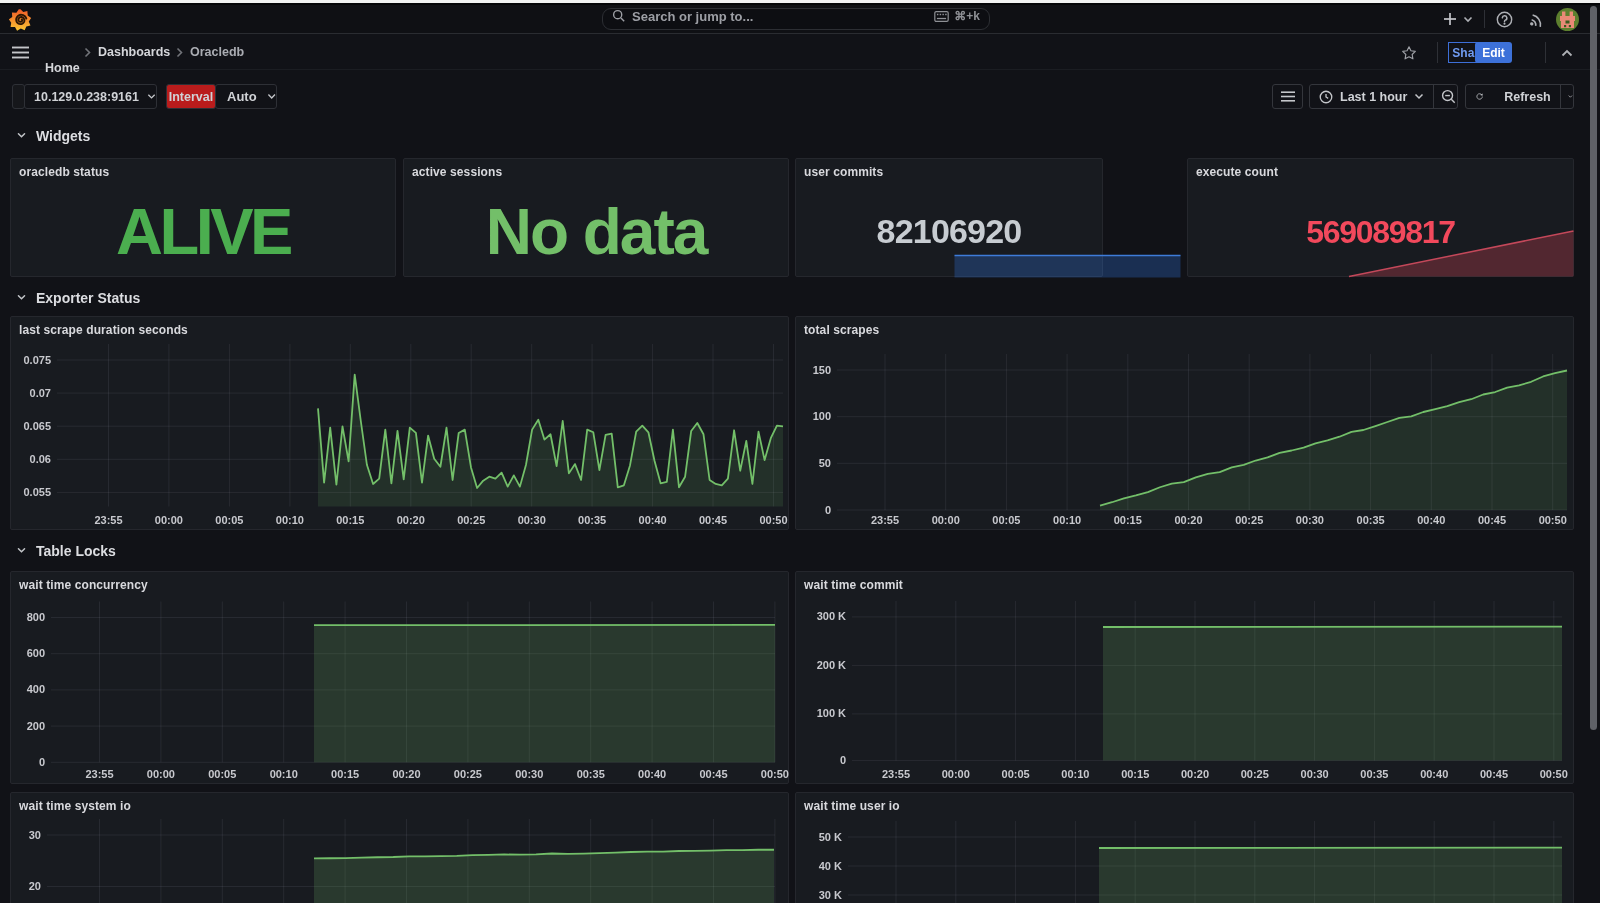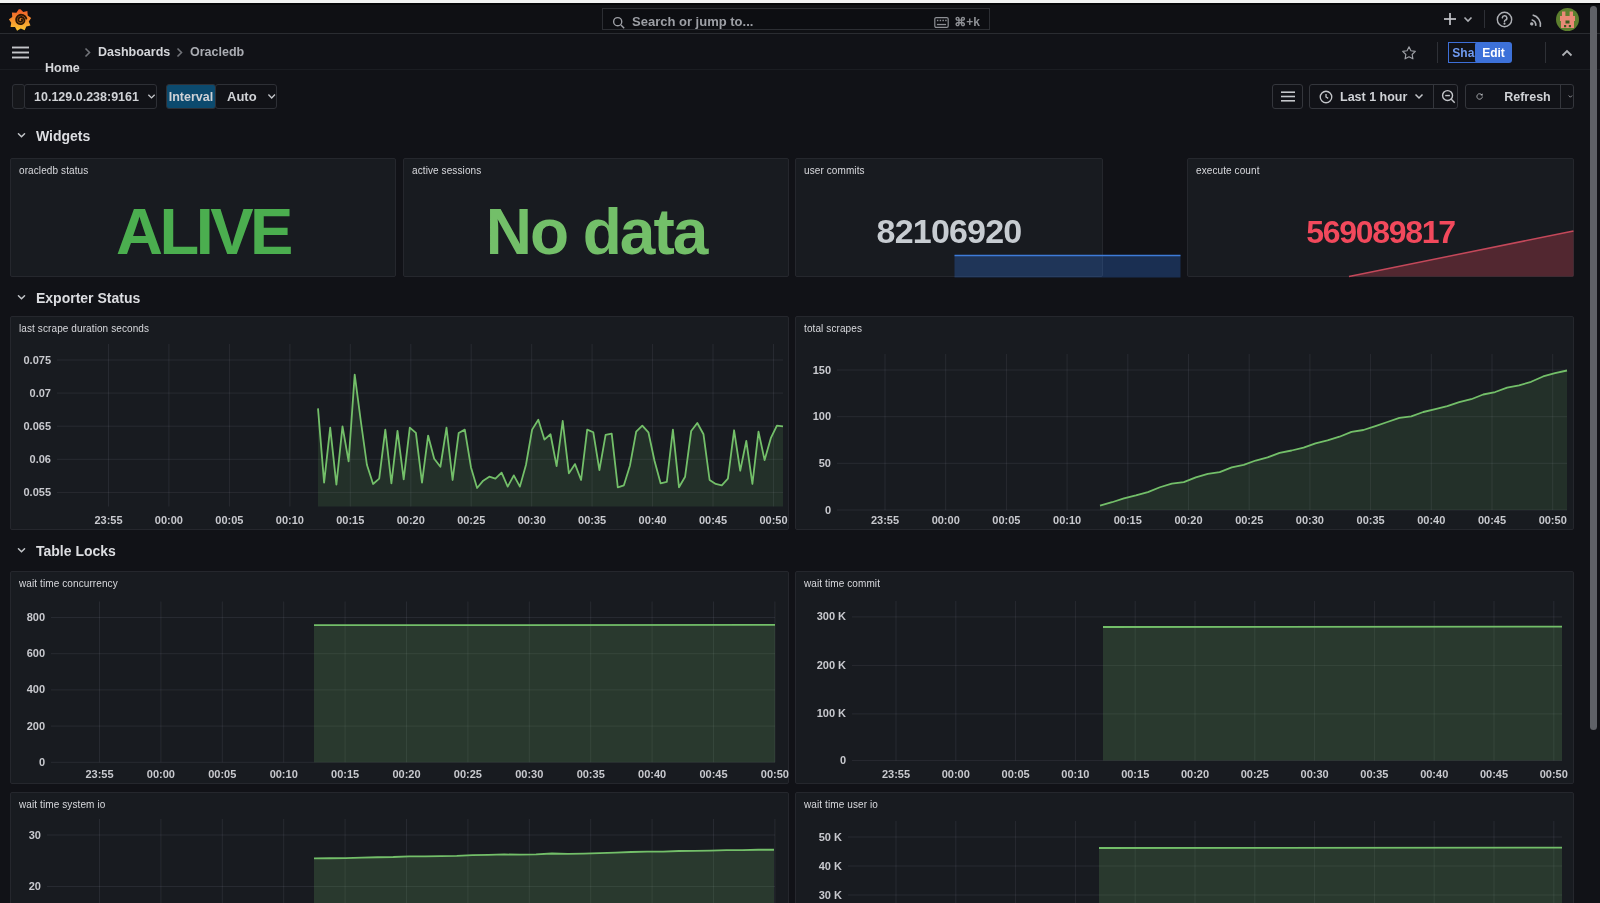--- a/index.html
+++ b/index.html
@@ -2,21 +2,21 @@
 <html><head><meta charset="utf-8"><title>Oracledb - Dashboards - Grafana</title>
 <style>
 * { margin:0; padding:0; box-sizing:border-box; }
 html,body { width:1600px; height:903px; overflow:hidden; background:#111217;
   font-family:"Liberation Sans", sans-serif; }
 #topwhite { position:absolute; left:0; top:0; width:1600px; height:3px; background:#f2f2f2; }
 #topblack { position:absolute; left:0; top:3px; width:1600px; height:2px; background:#050608; }
 #nav1 { position:absolute; left:0; top:5px; width:1600px; height:29px; background:#0f1014; border-bottom:1px solid #2a2c31; }
 #nav2 { position:absolute; left:0; top:35px; width:1600px; height:35px; background:#111217; border-bottom:1px solid #1b1d22; }
 .panel { position:absolute; background:#181b20; border:1px solid #25272d; border-radius:2px; }
-.ptitle { position:absolute; left:8px; top:6px; font-size:10px; font-weight:400; color:#d8d9dd; letter-spacing:0.1px; }
+.ptitle { position:absolute; left:8px; top:6px; font-size:12px; font-weight:700; color:#d8d9dd; letter-spacing:0.1px; }
 .bigstat { position:absolute; left:0; right:0; top:50%; margin-top:-22px; text-align:center; font-weight:700; line-height:72px; }
 .numstat { position:absolute; left:0; right:0; top:53px; text-align:center; font-weight:700; font-size:34px; letter-spacing:-0.8px; }
 .rowhead { position:absolute; left:17px; height:26px; display:flex; align-items:center; font-size:14px; font-weight:700; color:#dcdde1; }
 .crumb { font-size:12.5px; font-weight:700; color:#d5d6da; }
 .tbtn { position:absolute; top:84px; height:25px; border:1px solid #34363c; border-radius:3px;
   display:flex; align-items:center; color:#d0d2d6; font-size:12.5px; background:#111217; }
 svg text { font-family:"Liberation Sans", sans-serif; }
 </style></head>
 <body>
 <div id="topwhite"></div>
@@ -25,21 +25,21 @@
   <svg width="23" height="22" viewBox="0 0 64 64" style="position:absolute;left:9px;top:4px">
     <defs>
         <linearGradient id="glg" x1="0" y1="1" x2="0" y2="0">
       <stop offset="0" stop-color="#fcc633"></stop>
           <stop offset="1" stop-color="#f05a28"></stop>
         </linearGradient>
       </defs>
     <path fill="url(#glg)" d="M32 1 L40 9 L52 6 L53 19 L63 26 L56 36 L61 48 L49 51 L44 62 L33 57 L22 63 L16 52 L3 52 L5 40 L-2 30 L8 23 L7 10 L20 11 L27 1 Z"></path>
     <path fill="none" stroke="#2a1605" stroke-width="5.6" stroke-linecap="round" d="M48.9 27.7 L47.5 24.5 L45.4 21.8 L42.8 19.5 L39.8 18.0 L36.6 17.0 L33.3 16.9 L30.1 17.4 L27.2 18.5 L24.6 20.2 L22.4 22.5 L20.8 25.1 L19.8 27.9 L19.5 30.8 L19.8 33.7 L20.6 36.4 L22.0 38.8 L23.9 40.8 L26.1 42.4 L28.6 43.4 L31.1 43.9 L33.7 43.8 L36.1 43.1 L38.3 42.0 L40.2 40.5 L41.6 38.6 L42.6 36.5 L43.2 34.3 L43.2 32.1 L42.8 30.0 L41.9 28.0 L40.7 26.4 L39.2 25.0 L37.4 24.1 L35.6 23.5 L33.7 23.4 L31.9 23.7 L30.2 24.3 L28.7 25.3 L27.6 26.5 L26.7 27.9 L26.2 29.4 L26.0 31.0 L26.2 32.5 L26.7 33.8 L27.4 35.0 L28.3 36.0 L29.4 36.7 L30.6 37.2 L31.8 37.3 L33.0 37.2 L34.1 36.9 L35.0 36.4 L35.7 35.7 L36.3 34.8 L36.6 34.0 L36.7 33.1 L36.7 32.2 L36.4 31.5 L36.0 30.9 L35.5 30.4"></path>
   </svg>
-  <div style="position:absolute;left:602px;top:3px;width:388px;height:22px;border:1px solid #2c2e33;border-radius:0;background:#0d0e12;display:flex;align-items:flex-end">
+  <div style="position:absolute;left:602px;top:3px;width:388px;height:22px;border:1px solid #2c2e33;border-radius:9px;background:#0d0e12;display:flex;align-items:flex-start">
     <svg width="13" height="13" viewBox="0 0 16 16" style="margin-left:9px">
         <circle cx="7" cy="7" r="5" fill="none" stroke="#9d9fa5" stroke-width="1.7"></circle>
         <line x1="11" y1="11" x2="15" y2="15" stroke="#9d9fa5" stroke-width="1.7"></line>
       </svg>
     <span style="color:#9d9fa5;font-size:13px;font-weight:600;margin-left:7px">Search or jump to...</span>
     <span style="margin-left:auto;margin-right:9px;color:#8e9095;font-size:12px;font-weight:600;display:flex;align-items:center">
       <svg width="15" height="11" viewBox="0 0 16 12" style="margin-right:5px">
           <rect x="0.7" y="0.7" width="14.6" height="10.6" rx="1.5" fill="none" stroke="#8e9095" stroke-width="1.3"></rect>
           <rect x="3" y="7.5" width="10" height="1.4" fill="#8e9095"></rect>
           <rect x="3" y="3" width="1.6" height="1.6" fill="#8e9095"></rect>
@@ -118,21 +118,21 @@
     </svg>
 </div>
 
 <div class="tbtn" style="left:12px;width:13px;background:#16171b;border-color:#2e3036"></div>
 <div class="tbtn" style="left:24px;width:133px;border-color:#2e3036;font-weight:600">
   <span style="margin-left:9px">10.129.0.238:9161</span>
   <svg width="10" height="7" viewBox="0 0 10 7" style="margin-left:8px">
       <path d="M1.5 1.5 L5 5 L8.5 1.5" stroke="#c4c6ca" stroke-width="1.5" fill="none"></path>
     </svg>
 </div>
-<div class="tbtn" style="left:166px;width:50px;background:#0c4a6e;border-color:#2e3036;font-weight:600;justify-content:center">Interval</div>
+<div class="tbtn" style="left:166px;width:50px;background:#b91c1c;border-color:#2e3036;font-weight:600;justify-content:center">Interval</div>
 <div class="tbtn" style="left:215px;width:62px;border-color:#2e3036;font-weight:600">
   <span style="margin-left:11px;font-size:13px">Auto</span>
   <svg width="10" height="7" viewBox="0 0 10 7" style="margin-left:10px">
       <path d="M1.5 1.5 L5 5 L8.5 1.5" stroke="#c4c6ca" stroke-width="1.5" fill="none"></path>
     </svg>
 </div>
 <div class="tbtn" style="left:1272px;width:31px;justify-content:center">
   <svg width="14" height="11" viewBox="0 0 14 11">
       <g stroke="#c4c6ca" stroke-width="1.6">
         <line x1="0" y1="1.2" x2="14" y2="1.2"></line>

